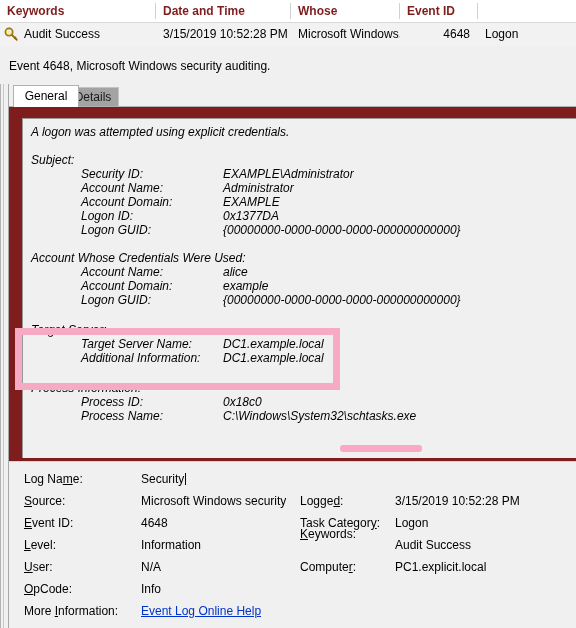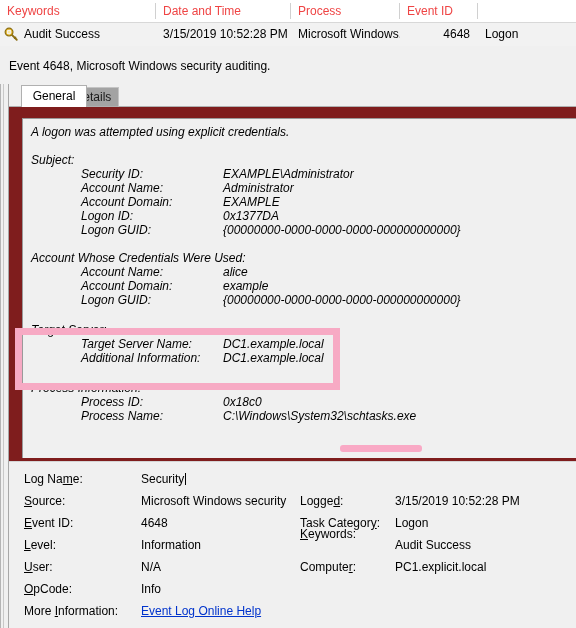--- a/index.html
+++ b/index.html
@@ -36,25 +36,26 @@
     height: 22px;
     background: #ffffff;
     border-bottom: 1px solid #d8d8d8;
   }
   .col-head {
     position: absolute;
     top: 0;
     height: 22px;
     line-height: 22px;
     font-size: 12px;
-    color: #ef4444;
+    color: #7f1d1d;
     padding-left: 7px;
     box-sizing: border-box;
     white-space: nowrap;
     overflow: hidden;
+    font-weight: bold;
   }
   .col-head .sep {
     position: absolute;
     right: 0; top: 3px;
     width: 1px; height: 16px;
     background: #d0d0d0;
   }
   .list-row {
     position: relative;
     height: 23px;
@@ -272,21 +273,21 @@
     <div class="list-header">
       <div class="col-head" style="left:0px;width:156px;">
         <span>Keywords</span>
         <span class="sep"></span>
       </div>
       <div class="col-head" style="left:156px;width:135px;">
         <span>Date and Time</span>
         <span class="sep"></span>
       </div>
       <div class="col-head" style="left:291px;width:109px;">
-        <span>Process</span>
+        <span>Whose</span>
         <span class="sep"></span>
       </div>
       <div class="col-head" style="left:400px;width:78px;">
         <span>Event ID</span>
         <span class="sep"></span>
       </div>
       <div class="col-head" style="left:478px;width:98px;margin-top:24px;">
         <span>Task Category</span>
       </div>
     </div>
@@ -320,21 +321,21 @@
 
   <div class="title-bar">
     <div class="label">Event 4648, Microsoft Windows security auditing.</div>
   </div>
 
   <div class="rail rail-a"></div>
   <div class="rail rail-b"></div>
   <div class="rail rail-c"></div>
 
   <div class="tabstrip">
-    <div class="tab active" style="left:12px;width:66px;">
+    <div class="tab active" style="left:4px;width:66px;">
       <span>General</span>
     </div>
     <div class="tab inactive" style="left:58px;width:52px;">
       <span>Details</span>
     </div>
   </div>
   <div class="tab-underline"></div>
 
   <div class="desc-pane">
     <div class="desc-box">

